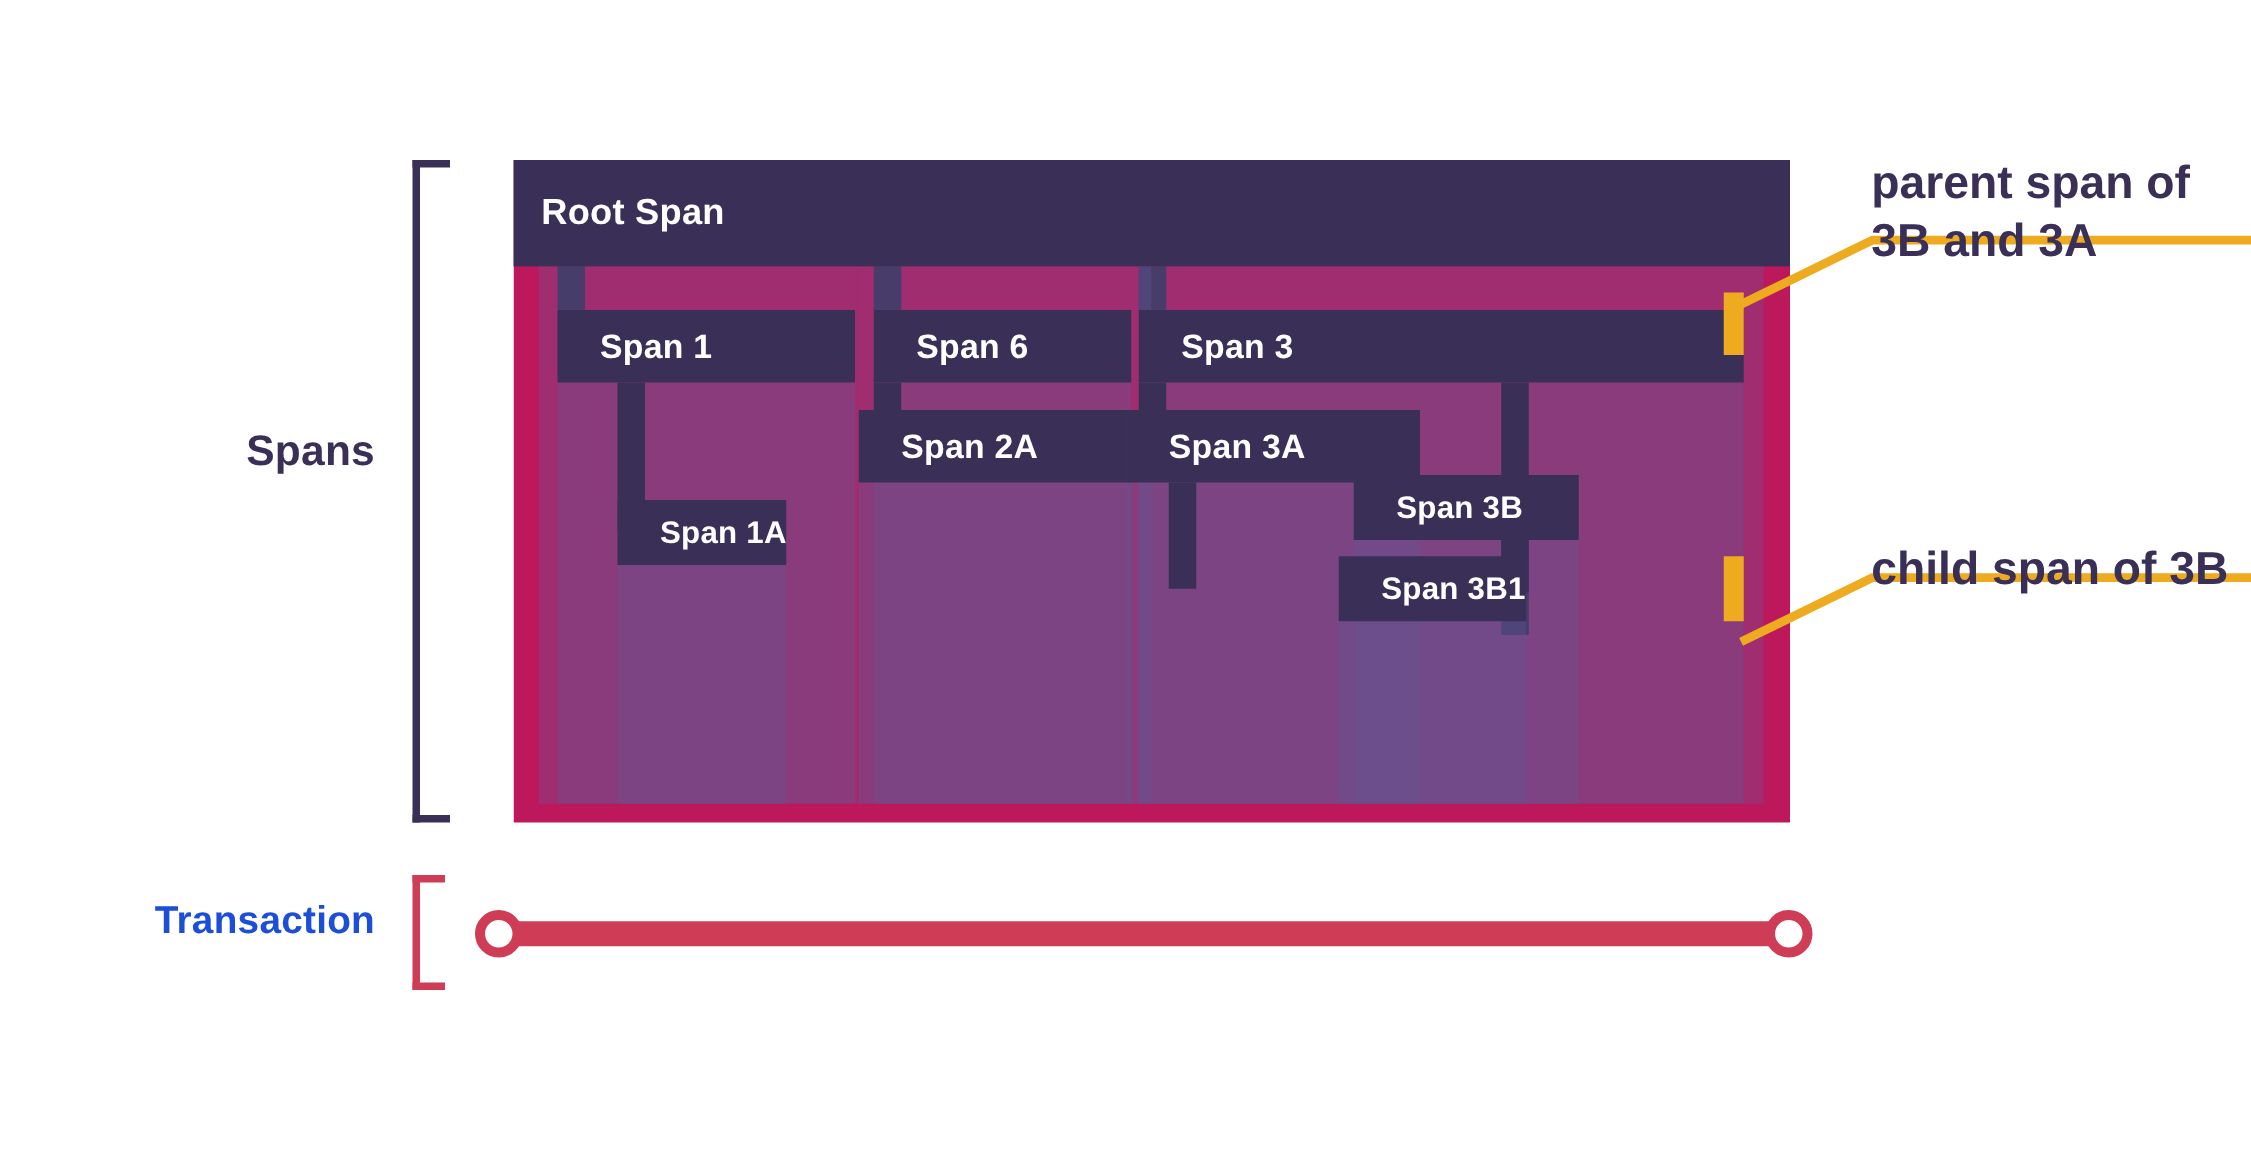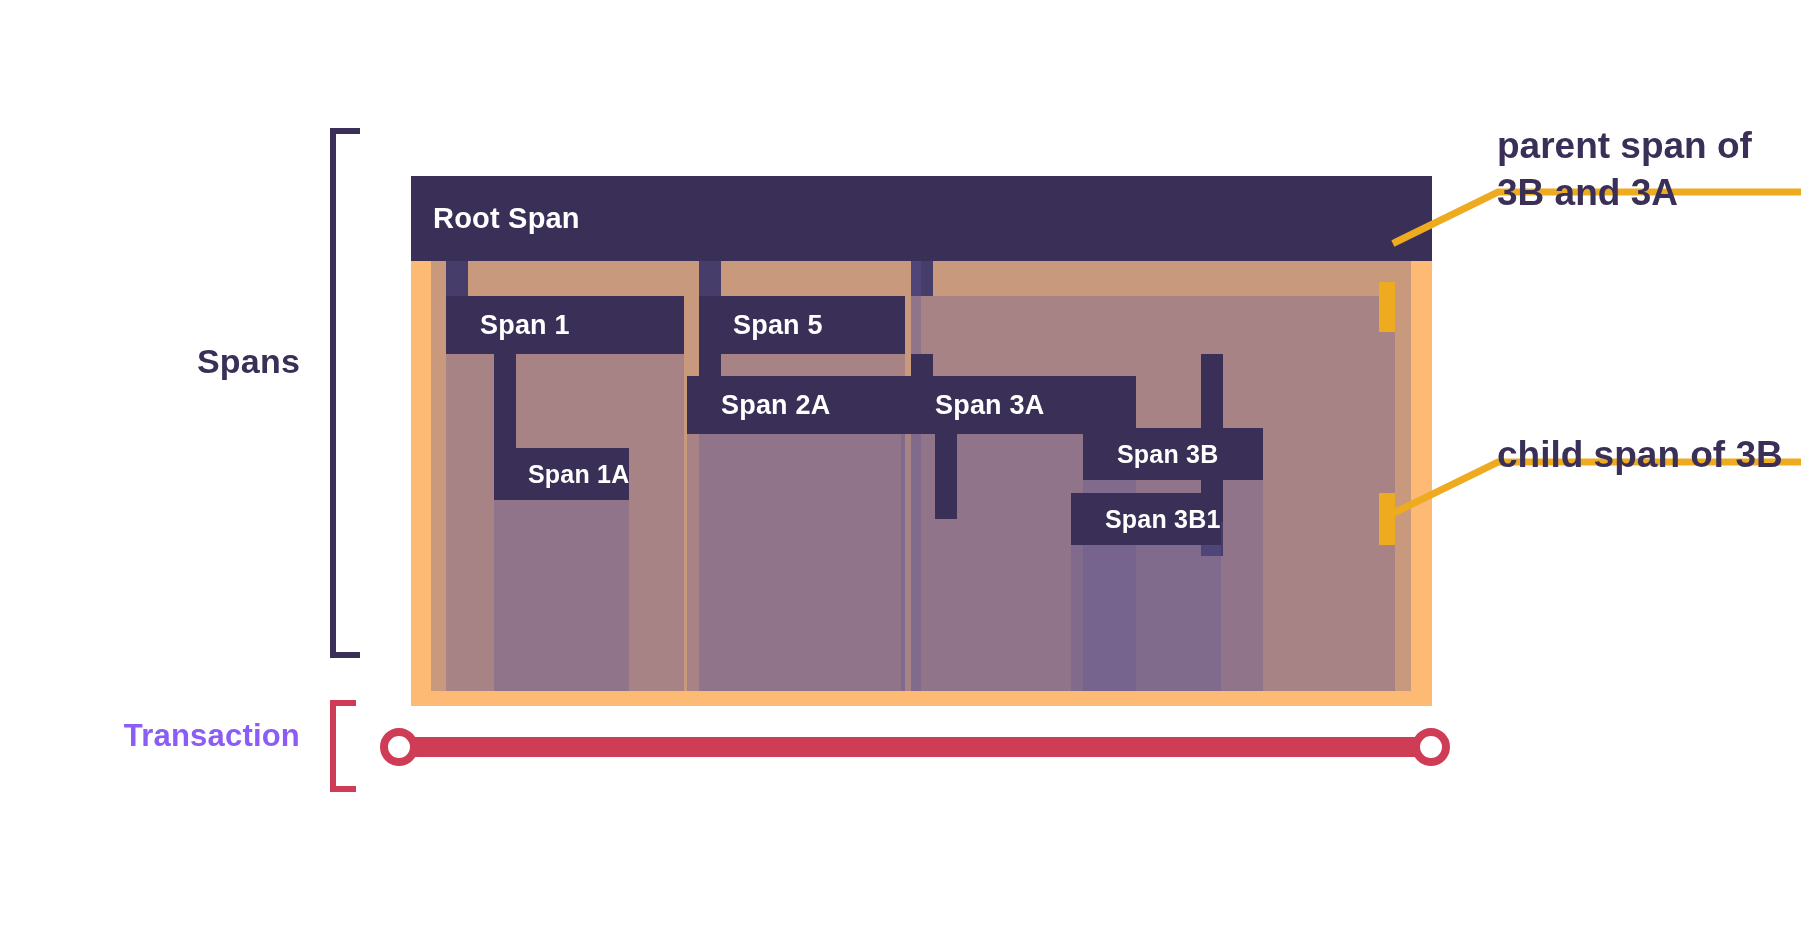--- a/index.html
+++ b/index.html
@@ -20,21 +20,21 @@
     white-space:nowrap;
   }
   #spans-label{
     left:0;top:342px;width:300px;
     text-align:right;
     font-size:34px;color:#3a3057;
   }
   #transaction-label{
     left:0;top:718px;width:300px;
     text-align:right;
-    font-size:31px;color:#8b5cf6;
+    font-size:31px;color:#1d4ed8;
   }
 
   
   .bracket{position:absolute;box-sizing:border-box;}
   #spans-bracket{
     left:330px;top:128px;width:30px;height:530px;
     border-left:6px solid #3a3057;
     border-top:6px solid #3a3057;
     border-bottom:6px solid #3a3057;
   }
@@ -42,22 +42,21 @@
     left:330px;top:700px;width:26px;height:92px;
     border-left:6px solid #ce3c56;
     border-top:6px solid #ce3c56;
     border-bottom:6px solid #ce3c56;
   }
 
   
   #spans-panel{
     position:absolute;
     left:411px;top:128px;width:1021px;height:530px;
-    background:#fdba74;
-    margin-top:48px;
+    background:#be185d;
   }
 
   
   .span{position:absolute;box-sizing:border-box;}
   .span-body{
     position:absolute;left:0;top:0;width:100%;height:100%;
     background:rgba(96,88,150,0.33);
   }
   .span-bar{
     position:absolute;left:0;top:0;width:100%;
@@ -159,39 +158,42 @@
       </div>
     </div>
 
     <div class="span" style="left:275px;top:85px;width:235px;height:430px;">
       <div class="span-body"></div>
     </div>
 
     <div class="span" style="left:288px;top:120px;width:206px;height:395px;">
       <div class="span-body"></div>
       <div class="span-bar">
-        <span class="span-title">Span 5</span>
+        <span class="span-title">Span 6</span>
       </div>
     </div>
 
     <div class="stem" style="left:288px;top:178px;height:32px;"></div>
 
     <div class="span" style="left:276px;top:200px;width:218px;height:315px;">
       <div class="span-body"></div>
       <div class="span-bar">
         <span class="span-title">Span 2A</span>
       </div>
     </div>
 
     <div class="span" style="left:500px;top:85px;width:500px;height:430px;">
       <div class="span-body"></div>
     </div>
 
     <div class="span" style="left:500px;top:120px;width:484px;height:395px;">
       <div class="span-body"></div>
+      <div class="span-bar">
+        <span class="span-title">Span 3</span>
+      </div>
     </div>
 
     <div class="marker" style="left:968px;top:106px;height:50px;"></div>
 
     <div class="stem" style="left:500px;top:178px;height:32px;"></div>
 
     <div class="stem" style="left:790px;top:178px;height:202px;"></div>
 
     <div class="span" style="left:490px;top:200px;width:235px;height:315px;">
       <div class="span-body"></div>

